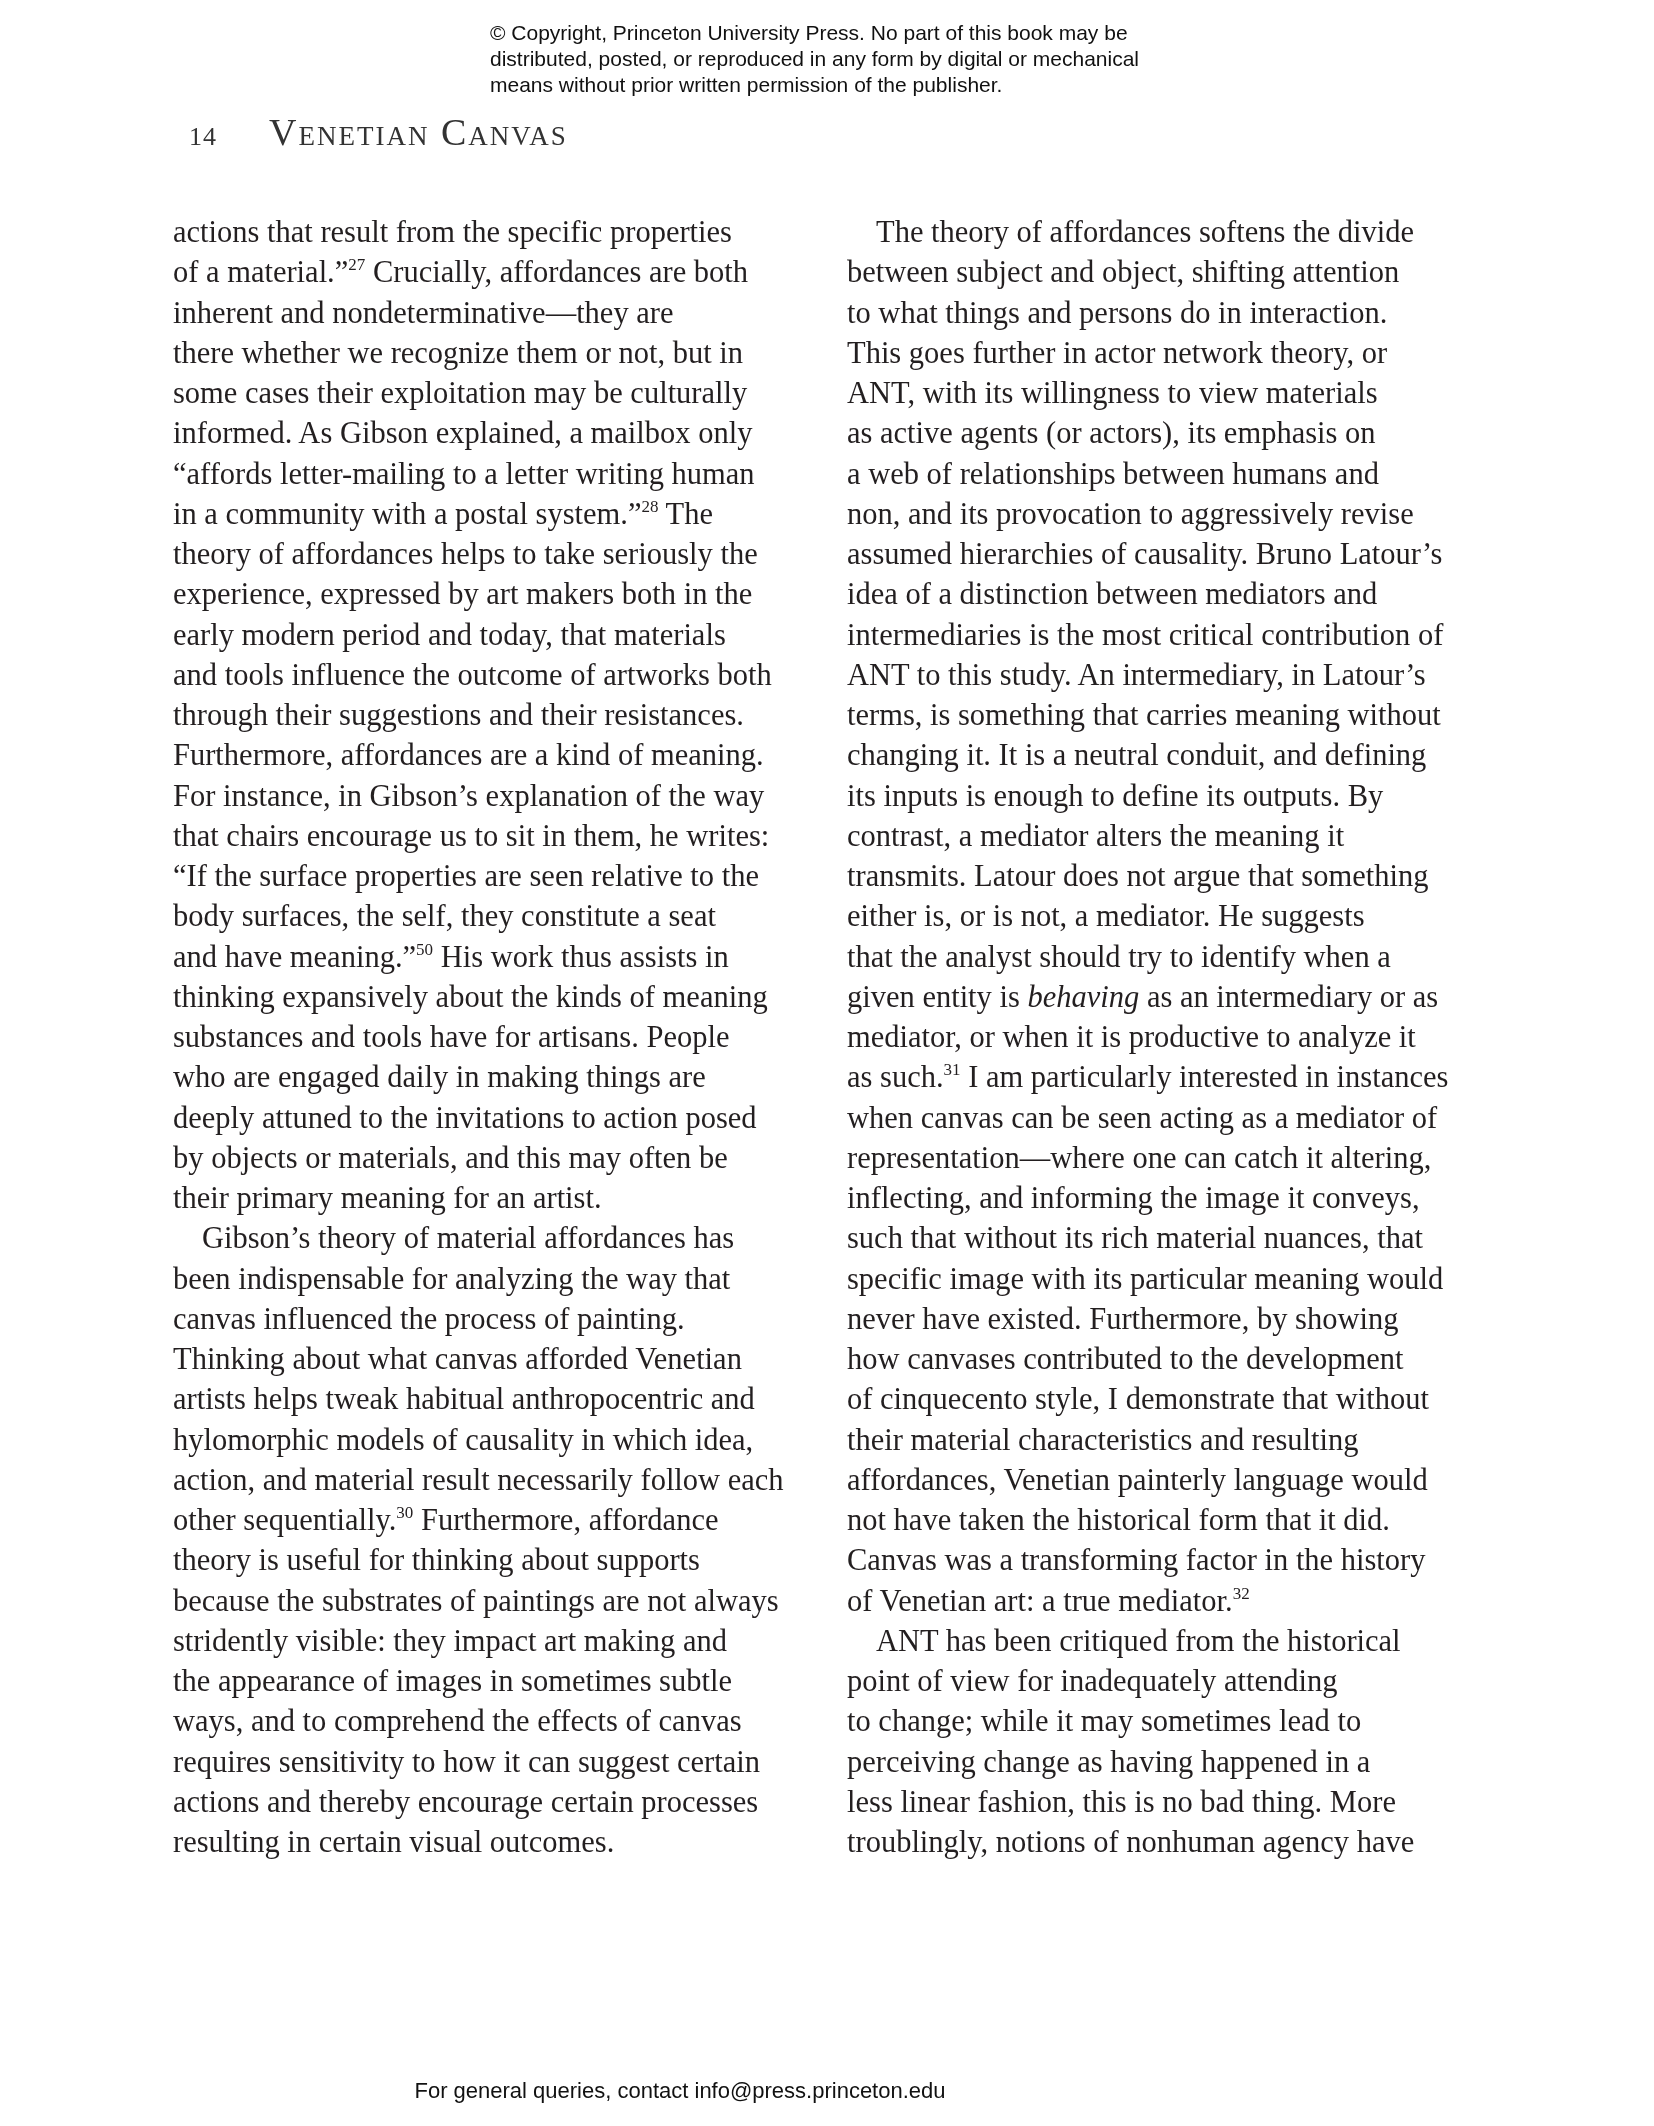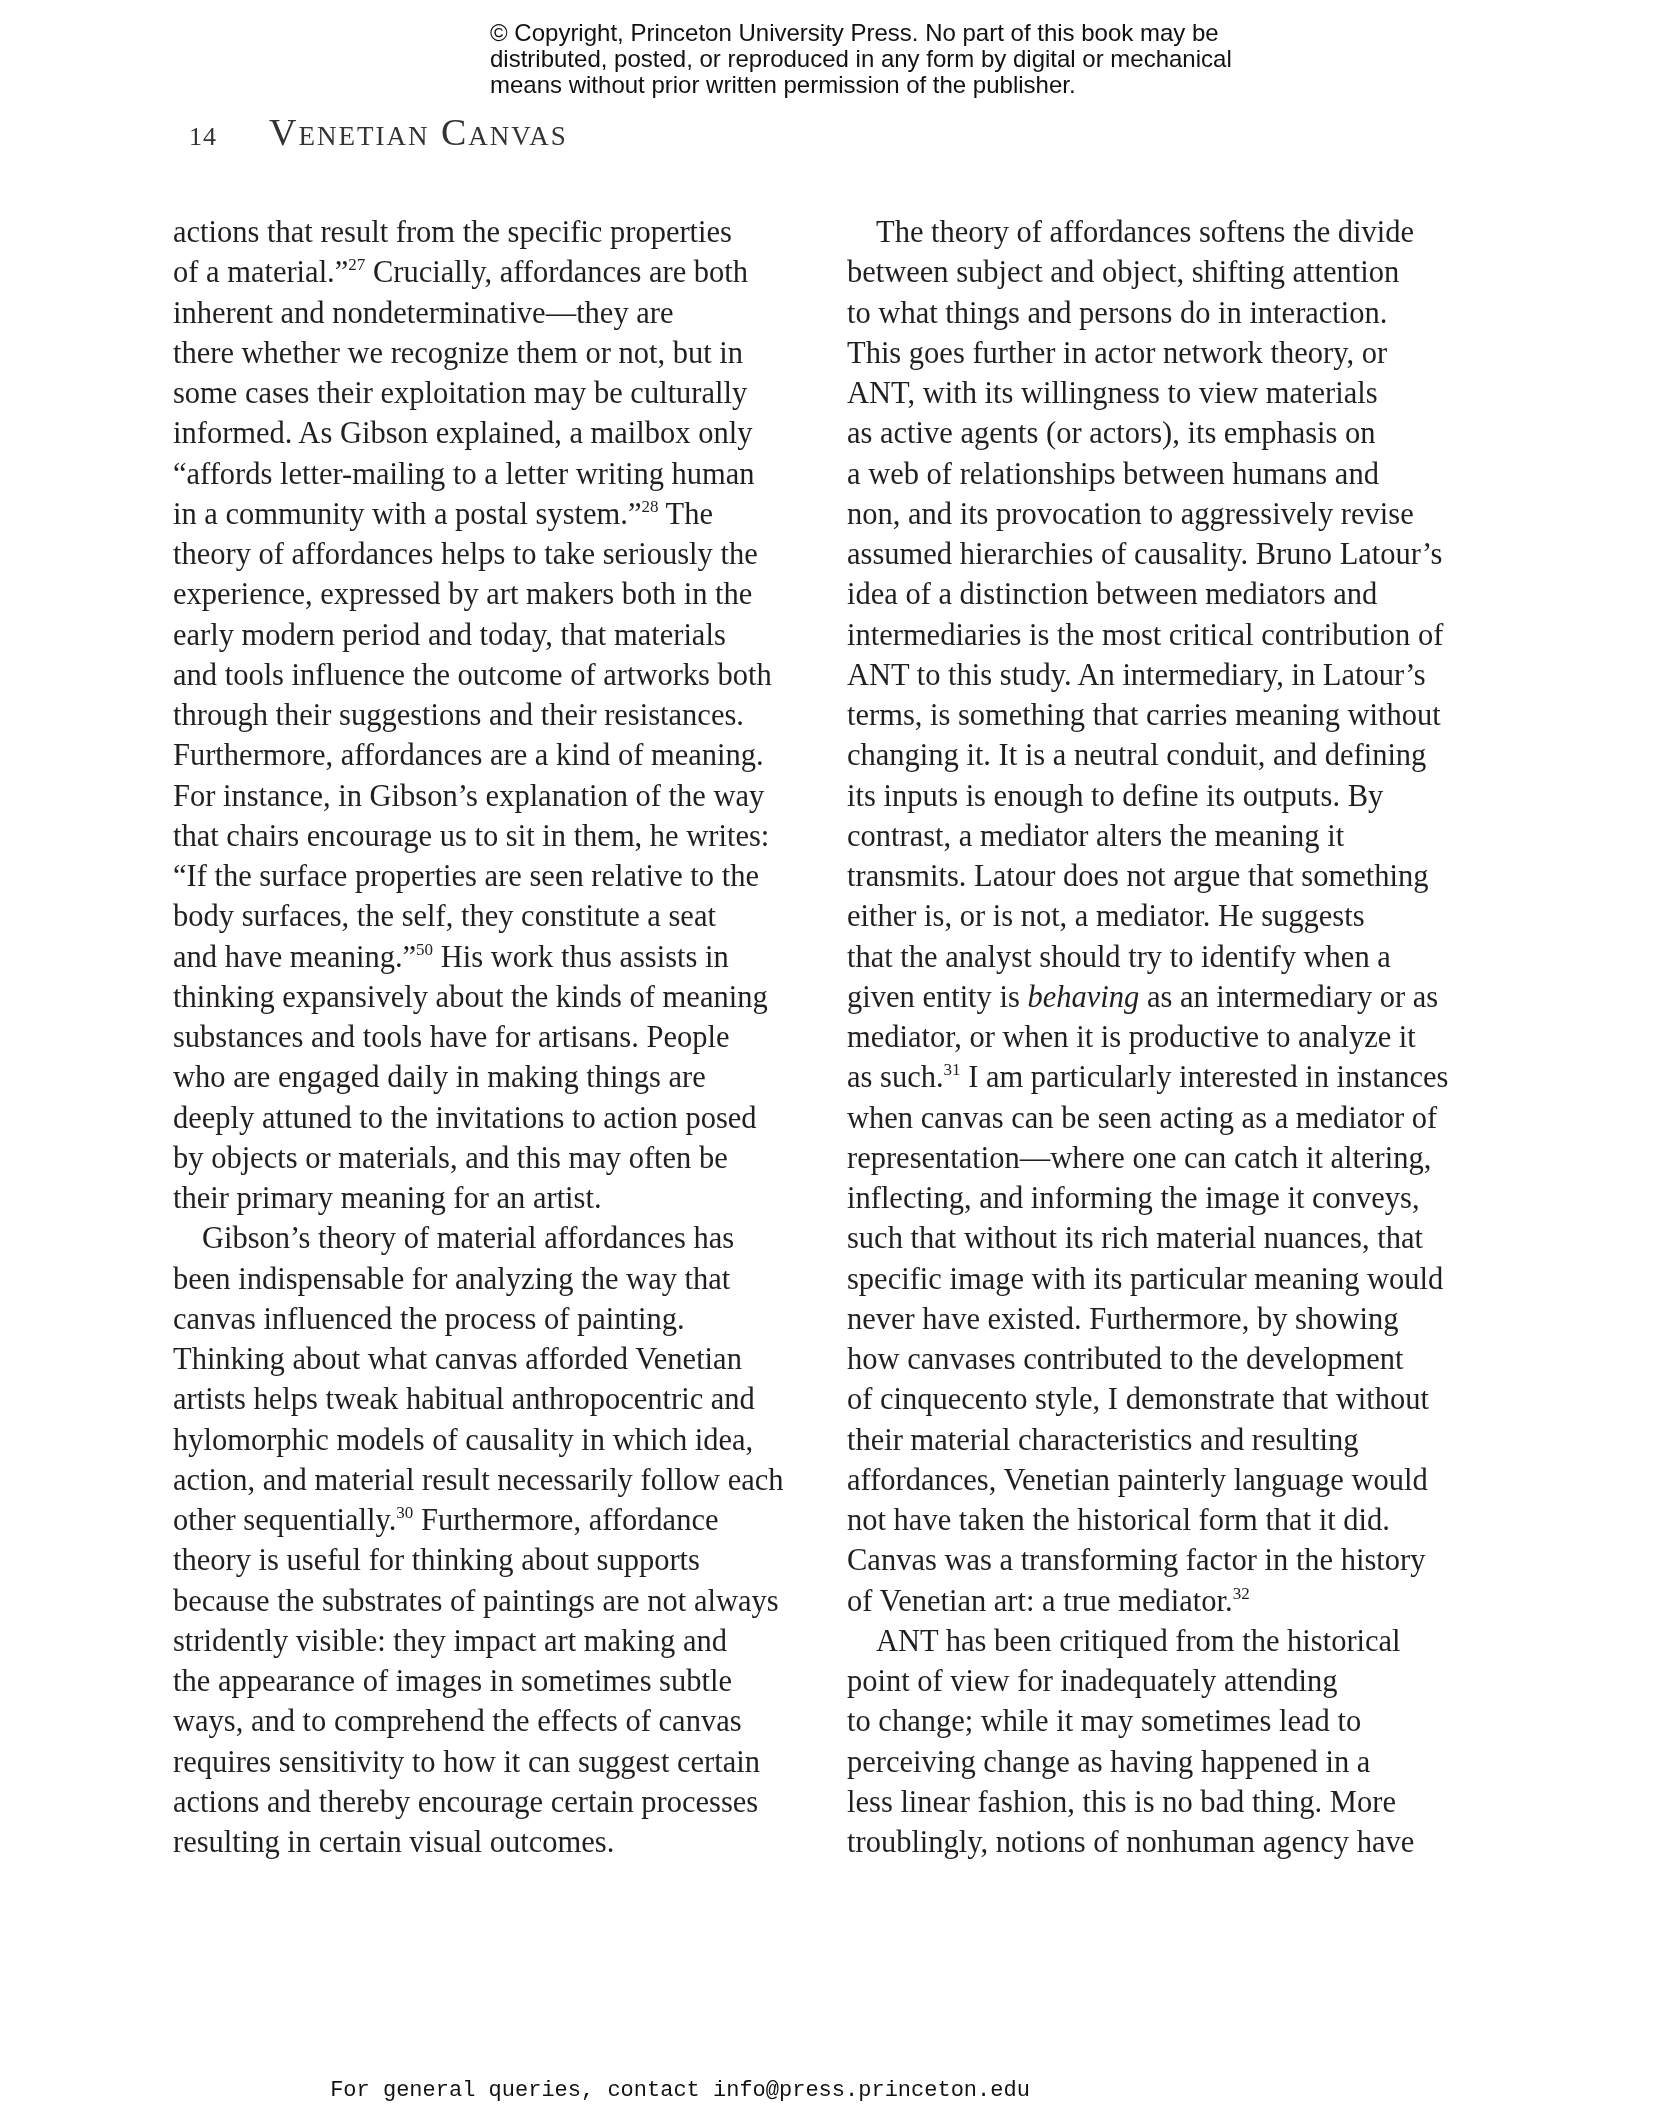--- a/index.html
+++ b/index.html
@@ -1,40 +1,40 @@
 <!DOCTYPE html>
 <html><head>
 <meta charset="utf-8">
 <style>
   html, body { margin: 0; padding: 0; background: #ffffff; }
   body { width: 1654px; height: 2126px; position: relative; overflow: hidden; color: #231f20; }
   .copyright {
     position: absolute; left: 490px; top: 20px; width: 700px;
-    font-family: "Liberation Sans", sans-serif; font-size: 24px; line-height: 26px; color: #111;
+    font-family: "Liberation Sans", sans-serif; font-size: 21px; line-height: 26px; color: #111;
   }
   .copyright div { white-space: nowrap; }
   .running-head {
     position: absolute; left: 173px; top: 110px;
     font-family: "Liberation Serif", serif; font-size: 26px; color: #333; letter-spacing: 1px;
   }
   .running-head .pg { display: inline-block; width: 80px; margin-left: 16px; }
   .running-head .title { font-variant: small-caps; letter-spacing: 2px; font-size: 38px; }
   .col {
     position: absolute; top: 184px; width: 650px;
     font-family: "Liberation Serif", serif; font-size: 30.5px; line-height: 40.25px; color: #231f20; margin-top: 28px;
   }
   .col.left { left: 173px; }
   .col.right { left: 847px; }
   .line { white-space: nowrap; height: 40.25px; }
   .indent { padding-left: 29px; }
   sup { font-size: 17px; line-height: 0; vertical-align: 12px; }
   em { font-style: italic; }
   .footer {
     position: absolute; left: 0; width: 1360px; top: 2078px; text-align: center;
-    font-family: Liberation Mono, monospace; font-size: 22px; color: #111;
+    font-family: Liberation Sans, sans-serif; font-size: 22px; color: #111;
   }
 </style>
 </head>
 <body>
 
 <div class="copyright">
   <div>© Copyright, Princeton University Press. No part of this book may be</div>
   <div>distributed, posted, or reproduced in any form by digital or mechanical</div>
   <div>means without prior written permission of the publisher.</div>
 </div>

